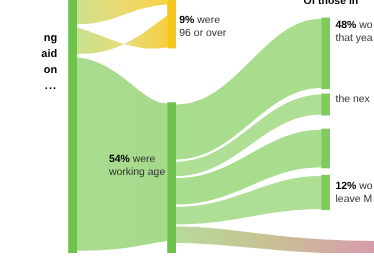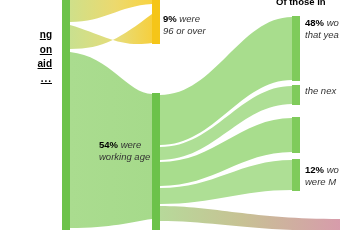--- a/index.html
+++ b/index.html
@@ -6,25 +6,25 @@
   body{
     width:340px;height:230px;overflow:hidden;background:#ffffff;
     font-family:"Liberation Sans","DejaVu Sans",sans-serif;
     position:relative;
   }
   #stage{position:absolute;inset:0;width:340px;height:230px;overflow:hidden;}
   svg#sankey{position:absolute;left:0;top:0;width:340px;height:230px;display:block;}
 
   .lbl{position:absolute;font-size:9.5px;line-height:11.5px;color:#2b2b2b;white-space:nowrap;}
   .lbl b{font-weight:bold;color:#000;}
-  .lbl .soft{font-weight:normal;color:#333;font-style:italic;}
+  .lbl .soft{font-weight:normal;color:#333;}
 
   
   #left-stack{position:absolute;left:0;top:28px;width:52px;text-align:right;}
-  #left-stack div{font-size:10px;line-height:14.5px;font-weight:bold;color:#000;text-decoration:underline;}
+  #left-stack div{font-size:10px;line-height:14.5px;font-weight:bold;color:#000;}
   #left-stack .dots{font-weight:bold;letter-spacing:1px;}
 
   
   #top-head{position:absolute;left:276px;top:-4px;font-size:9.5px;font-weight:bold;color:#000;white-space:nowrap;}
 
   #mid-9{position:absolute;left:163px;top:13px;}
   #mid-54{position:absolute;left:99px;top:139px;}
 
   #r-48{position:absolute;left:305px;top:17px;}
   #r-7{position:absolute;left:305px;top:85px;}
@@ -118,22 +118,22 @@
       <rect x="292" y="117" width="8" height="36" fill="#7fcb5b"></rect>
 
       <rect x="292" y="159" width="8" height="32" fill="#7fcb5b"></rect>
     </g>
   </svg>
 
   <div id="top-head">Of those in</div>
 
   <div id="left-stack">
     <div>ng</div>
+    <div>aid</div>
     <div>on</div>
-    <div>aid</div>
     <div class="dots">...</div>
   </div>
 
   <div class="lbl" id="mid-9">
     <div><b>9%</b><span class="soft"> were</span></div>
     <div class="soft">96 or over</div>
   </div>
 
   <div class="lbl" id="mid-54">
     <div><b>54%</b><span class="soft"> were</span></div>
@@ -145,16 +145,16 @@
     <div class="soft">that yea</div>
   </div>
 
   <div class="lbl" id="r-7">
     <div class="soft">the nex</div>
   </div>
 
 
   <div class="lbl" id="r-12">
     <div><b>12%</b><span class="soft"> wo</span></div>
-    <div class="soft">were M</div>
+    <div class="soft">leave M</div>
   </div>
 
 </div>
 
 </body></html>

